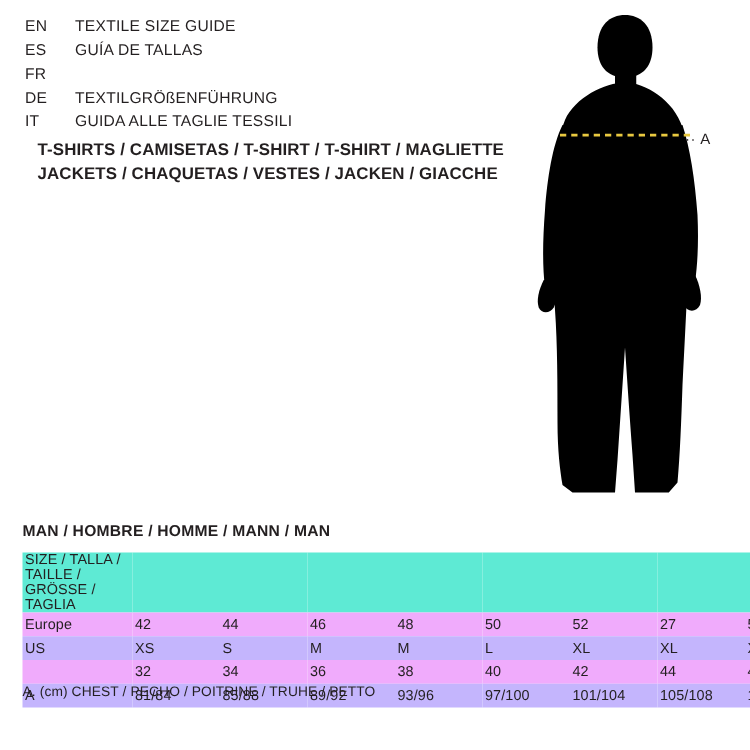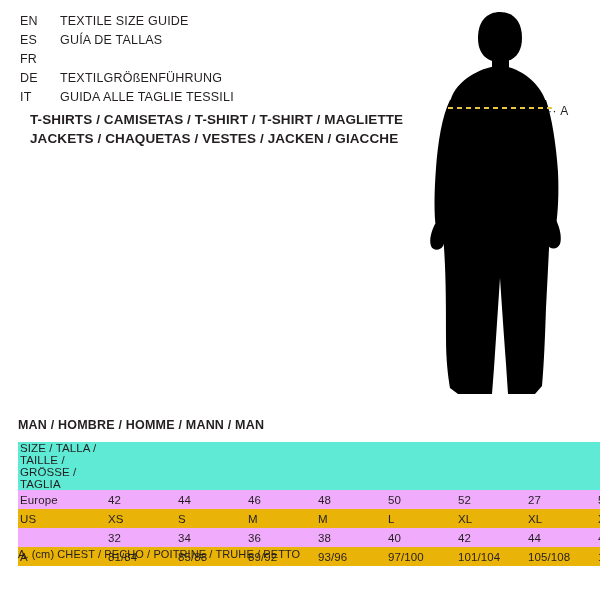--- a/index.html
+++ b/index.html
@@ -96,21 +96,21 @@
     height: 19px;
     padding: 0 0 0 2px;
     vertical-align: middle;
     letter-spacing: 0.1px;
   }
   .row-head td {
     background: #5eead4;
     font-weight: normal;
   }
   .row-shade td {
-    background: #eab308;
+    background: #c4b5fd;
     margin-top: 12px;
   }
   .row-plain td {
     background: #f0abfc;
     margin-left: 36px;
   }
   .col-label {
     width: 86px;
   }
   .col-val {

